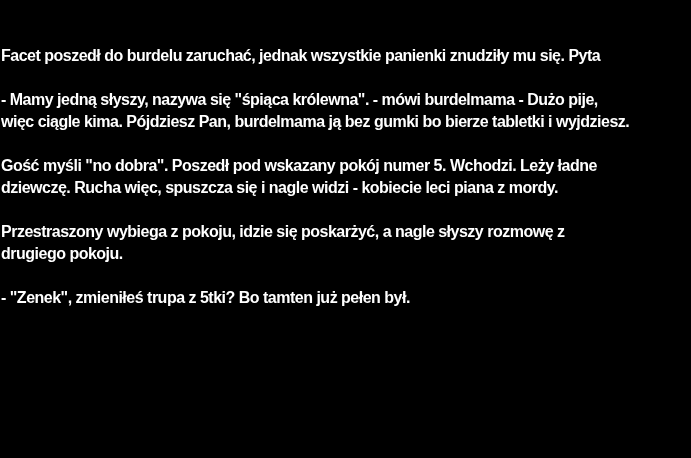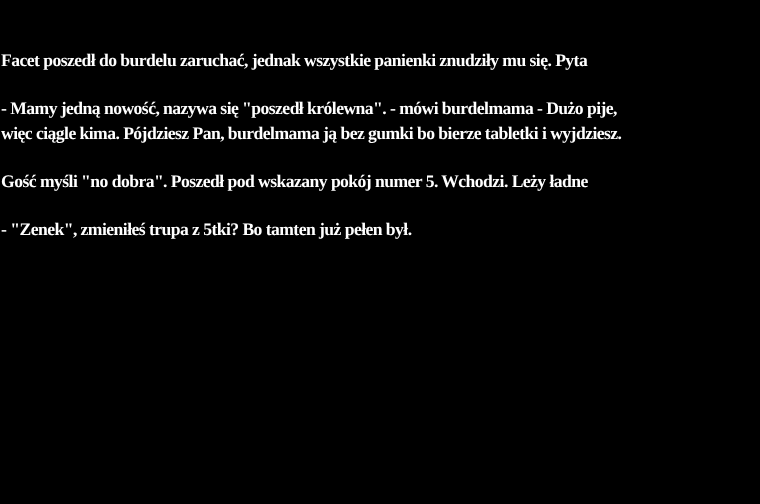--- a/index.html
+++ b/index.html
@@ -15,21 +15,21 @@
   }
   .text-image {
     position: absolute;
     top: 0;
     left: 0;
     width: 691px;
     height: 458px;
     box-sizing: border-box;
     padding: 45px 4px 0 1px;
     background: #000000;
-    font-family: Liberation Serif, serif;
+    font-family: Liberation Sans, sans-serif;
     font-weight: bold;
     font-size: 16px;
     letter-spacing: -0.5px;
     line-height: 22px;
     color: #ffffff;
   }
   .paragraph {
     margin: 0 0 22px 0;
   }
   .line {
@@ -40,26 +40,31 @@
 </head>
 <body>
 
 <div class="text-image">
 
   <div class="paragraph">
     <div class="line">Facet poszedł do burdelu zaruchać, jednak wszystkie panienki znudziły mu się. Pyta</div>
   </div>
 
   <div class="paragraph">
-    <div class="line">- Mamy jedną nowość, nazywa się "poszedł królewna". - mówi burdelmama - Dużo pije,</div>
+    <div class="line">- Mamy jedną słyszy, nazywa się "śpiąca królewna". - mówi burdelmama - Dużo pije,</div>
     <div class="line">więc ciągle kima. Pójdziesz Pan, burdelmama ją bez gumki bo bierze tabletki i wyjdziesz.</div>
   </div>
 
   <div class="paragraph">
     <div class="line">Gość myśli "no dobra". Poszedł pod wskazany pokój numer 5. Wchodzi. Leży ładne</div>
+    <div class="line">dziewczę. Rucha więc, spuszcza się i nagle widzi - kobiecie leci piana z mordy.</div>
   </div>
 
+  <div class="paragraph">
+    <div class="line">Przestraszony wybiega z pokoju, idzie się poskarżyć, a nagle słyszy rozmowę z</div>
+    <div class="line">drugiego pokoju.</div>
+  </div>
 
   <div class="paragraph">
     <div class="line">- "Zenek", zmieniłeś trupa z 5tki? Bo tamten już pełen był.</div>
   </div>
 
 </div>
 
 </body></html>

